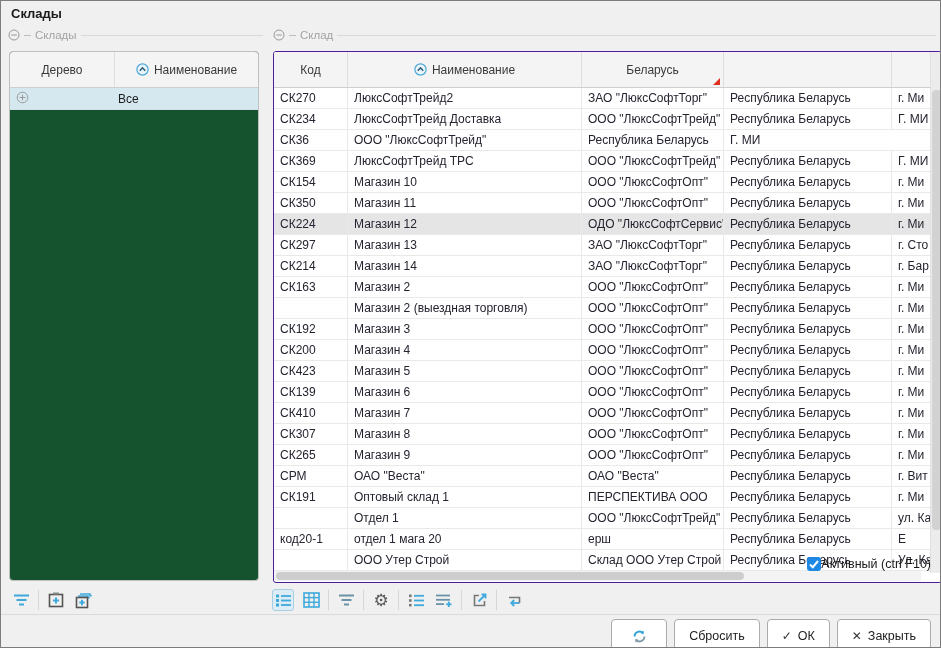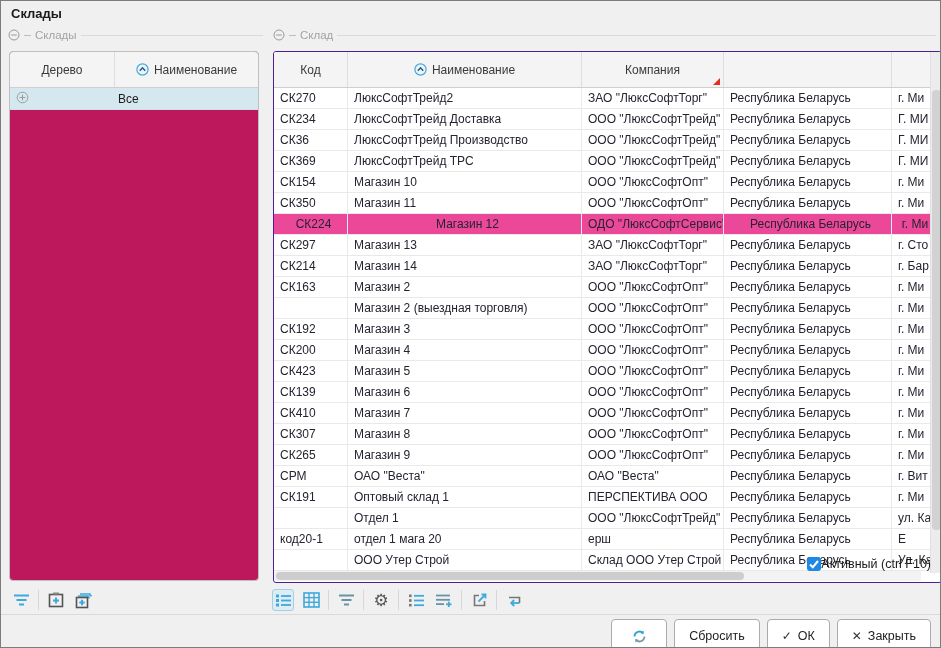--- a/index.html
+++ b/index.html
@@ -7,35 +7,35 @@
   body { font-family:"Liberation Sans", sans-serif; font-size:12px; color:#2f2f2f; }
   .window { position:relative; width:941px; height:648px; background:#f0f0f0; border:1px solid #7c7c7c; overflow:hidden; }
   .title { position:absolute; left:10px; top:5px; font-size:13px; font-weight:bold; color:#1a1a1a; }
 
   
   .group-label { position:absolute; display:flex; align-items:center; gap:4px; color:#a3a3a3; font-size:11.5px; }
   .group-label .dash { width:7px; border-top:1px solid #bdbdbd; }
   .group-label .line { flex:1; border-top:1px solid #d9d9d9; }
 
   
-  .tree-box { position:absolute; left:8px; top:50px; width:250px; height:530px; background:#be185d; border:1px solid #bfbfbf; border-radius:4px; overflow:hidden; }
+  .tree-box { position:absolute; left:8px; top:50px; width:250px; height:530px; background:#14532d; border:1px solid #bfbfbf; border-radius:4px; overflow:hidden; }
   .tree-header { display:grid; grid-template-columns:105px 1fr; height:36px; background:#f4f4f4; border-bottom:1px solid #cfcfcf; }
   .tree-header .hcell { display:flex; align-items:center; justify-content:center; gap:5px; color:#3a3a3a; border-right:1px solid #dedede; overflow:hidden; }
   .tree-header .hcell:last-child { border-right:none; }
   .tree-row { display:grid; grid-template-columns:105px 1fr; height:22px; background:#d5e8ef; border-bottom:1px solid #cfe0e8; align-items:center; }
   .tree-row .c1 { padding-left:6px; }
   .tree-row .c2 { padding-left:3px; color:#1c1c1c; }
 
   
   .table-box { position:absolute; left:272px; top:50px; width:669px; height:532px; background:#fff; border:1px solid #4c1d95; border-radius:3px; overflow:hidden; }
   .grid-head { display:grid; grid-template-columns:74px 234px 142px 168px 1fr; height:36px; background:#f4f4f4; border-bottom:1px solid #cfcfcf; width:658px; }
   .grid-head .hcell { position:relative; display:flex; align-items:center; justify-content:center; gap:5px; color:#3a3a3a; border-right:1px solid #dedede; overflow:hidden; white-space:nowrap; }
   .grid-body { width:658px; }
   .grid-row { display:grid; grid-template-columns:74px 234px 142px 168px 1fr; height:21px; border-bottom:1px solid #e9e9e9; }
-  .grid-row.sel { background:#ec4899;text-align:center; }
+  .grid-row.sel { background:#e5e5e5; }
   .grid-row .cell { padding-left:6px; line-height:20px; border-right:1px solid #e9e9e9; overflow:hidden; white-space:nowrap; color:#242430; }
   .grid-row .cell:last-child { border-right:none; }
   .corner-filter { position:absolute; right:3px; bottom:2px; width:0; height:0; border-left:7px solid transparent; border-bottom:7px solid #e03020; }
 
   
   .vscroll { position:absolute; top:0; right:0; width:11px; height:521px; background:#ececec; border-left:1px solid #e0e0e0; }
   .vscroll .thumb { position:absolute; left:1px; width:9px; top:38px; height:440px; background:#d2d2d2; border-radius:4px; }
   .hscroll { position:absolute; left:0; bottom:1px; width:647px; height:10px; background:#f3f3f3; }
   .hscroll .thumb { position:absolute; top:1px; left:2px; width:468px; height:8px; background:#cdcdcd; border-radius:4px; }
 
@@ -143,21 +143,21 @@
           <span>Код</span>
         </div>
       <div class="hcell">
         <svg width="13" height="13" viewBox="0 0 13 13">
           <circle cx="6.5" cy="6.5" r="5.6" fill="#eaf5fb" stroke="#49a7d8" stroke-width="1.2"></circle>
           <path d="M3.8 7.8 L6.5 4.8 L9.2 7.8" fill="none" stroke="#2b5b75" stroke-width="1.5"></path>
         </svg>
         <span>Наименование</span>
       </div>
       <div class="hcell">
-        <span>Компания</span>
+        <span>Беларусь</span>
         <span class="corner-filter"></span>
       </div>
       <div class="hcell">
           <span></span>
         </div>
     </div>
     <div class="grid-body">
         <div class="grid-row">
           <div class="cell">СК270</div>
           <div class="cell">ЛюксСофтТрейд2</div>
@@ -167,21 +167,20 @@
         </div>
         <div class="grid-row">
           <div class="cell">СК234</div>
           <div class="cell">ЛюксСофтТрейд Доставка</div>
           <div class="cell">ООО "ЛюксСофтТрейд"</div>
           <div class="cell">Республика Беларусь</div>
           <div class="cell">Г. МИ</div>
         </div>
         <div class="grid-row">
           <div class="cell">СК36</div>
-          <div class="cell">ЛюксСофтТрейд Производство</div>
           <div class="cell">ООО "ЛюксСофтТрейд"</div>
           <div class="cell">Республика Беларусь</div>
           <div class="cell">Г. МИ</div>
         </div>
         <div class="grid-row">
           <div class="cell">СК369</div>
           <div class="cell">ЛюксСофтТрейд ТРС</div>
           <div class="cell">ООО "ЛюксСофтТрейд"</div>
           <div class="cell">Республика Беларусь</div>
           <div class="cell">Г. МИ</div>

